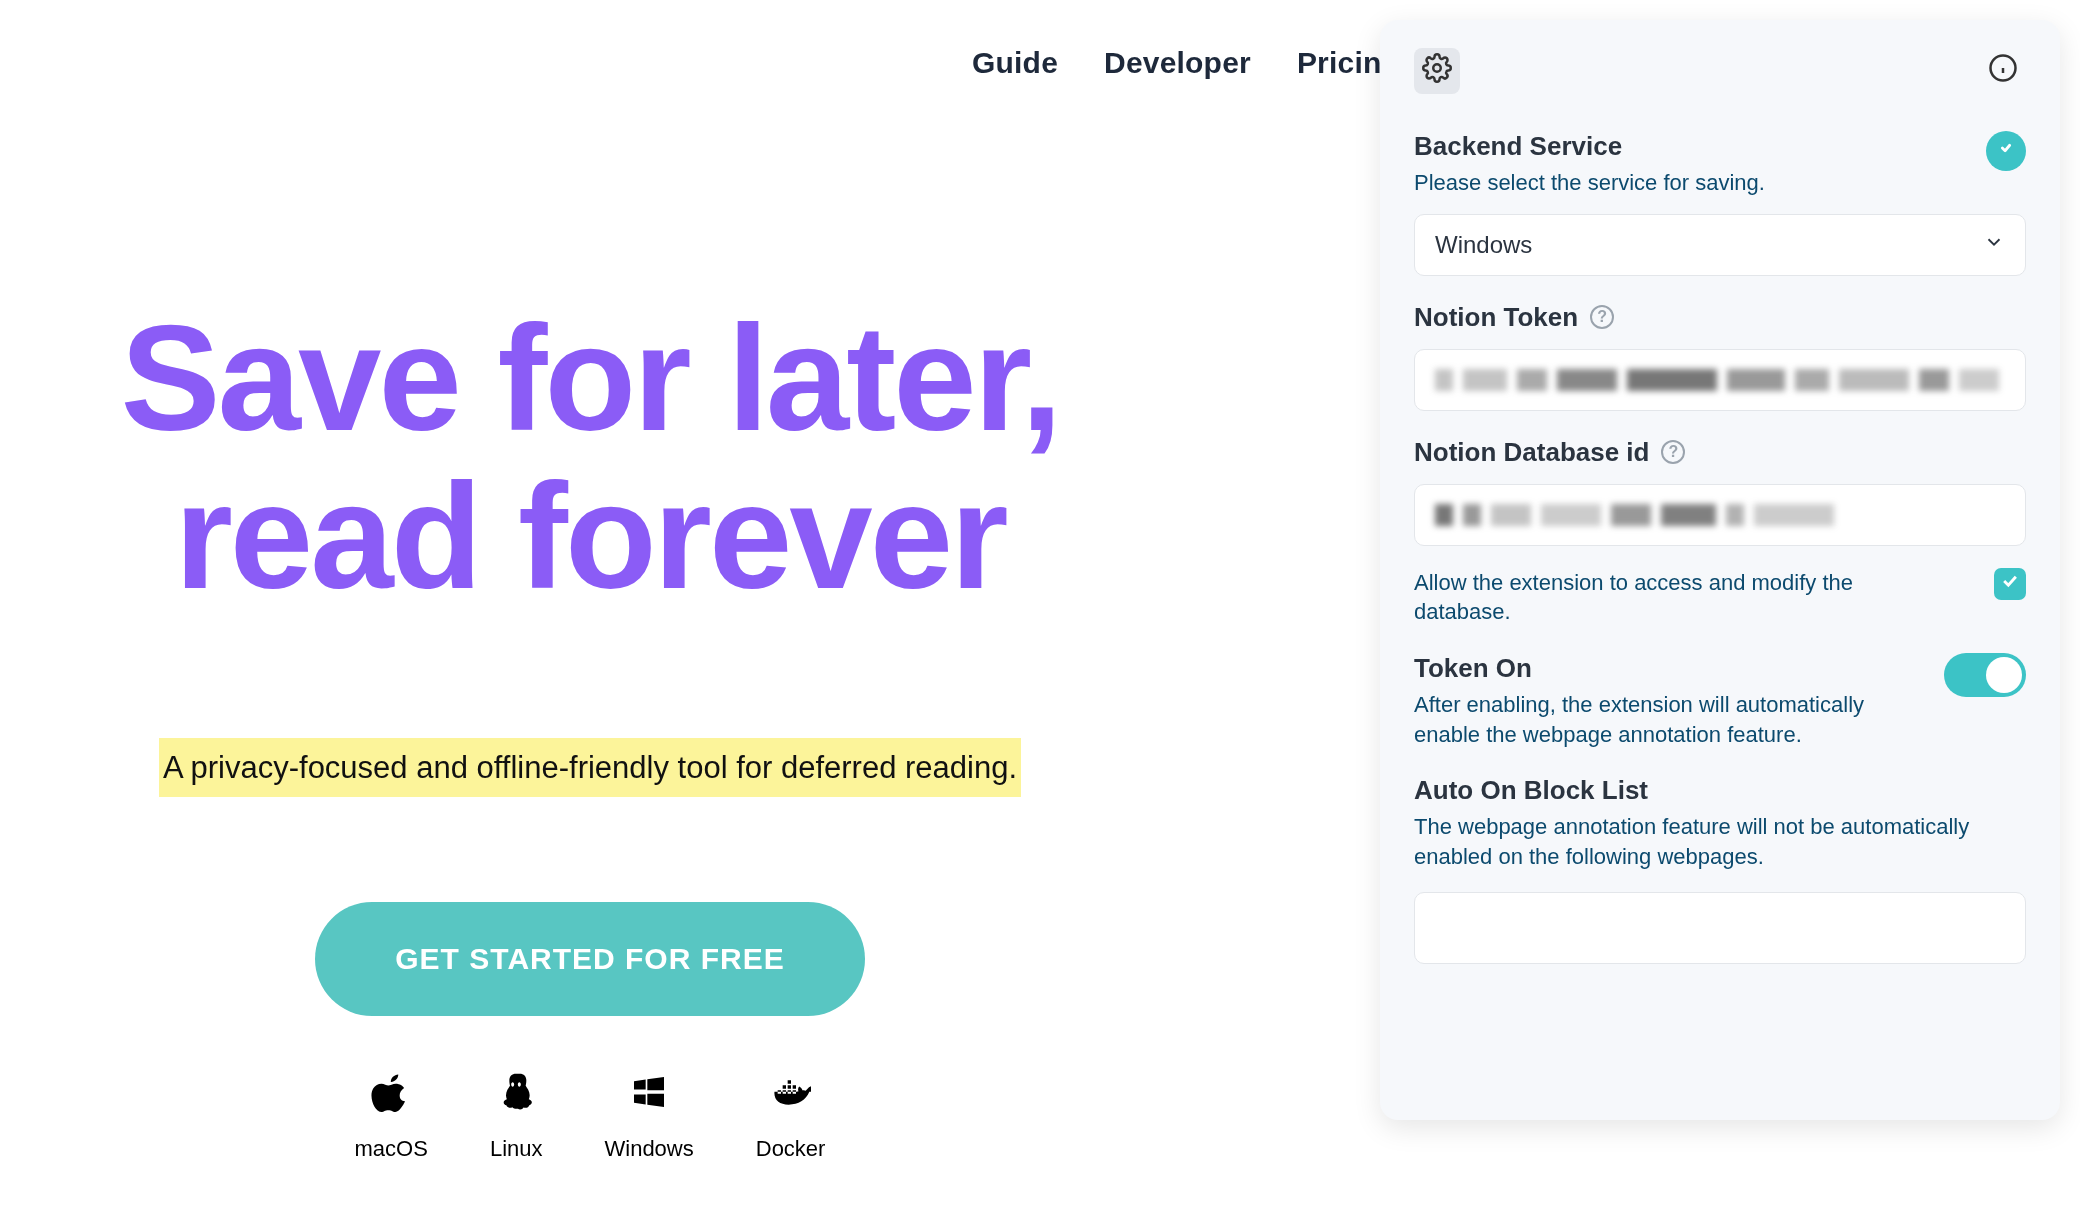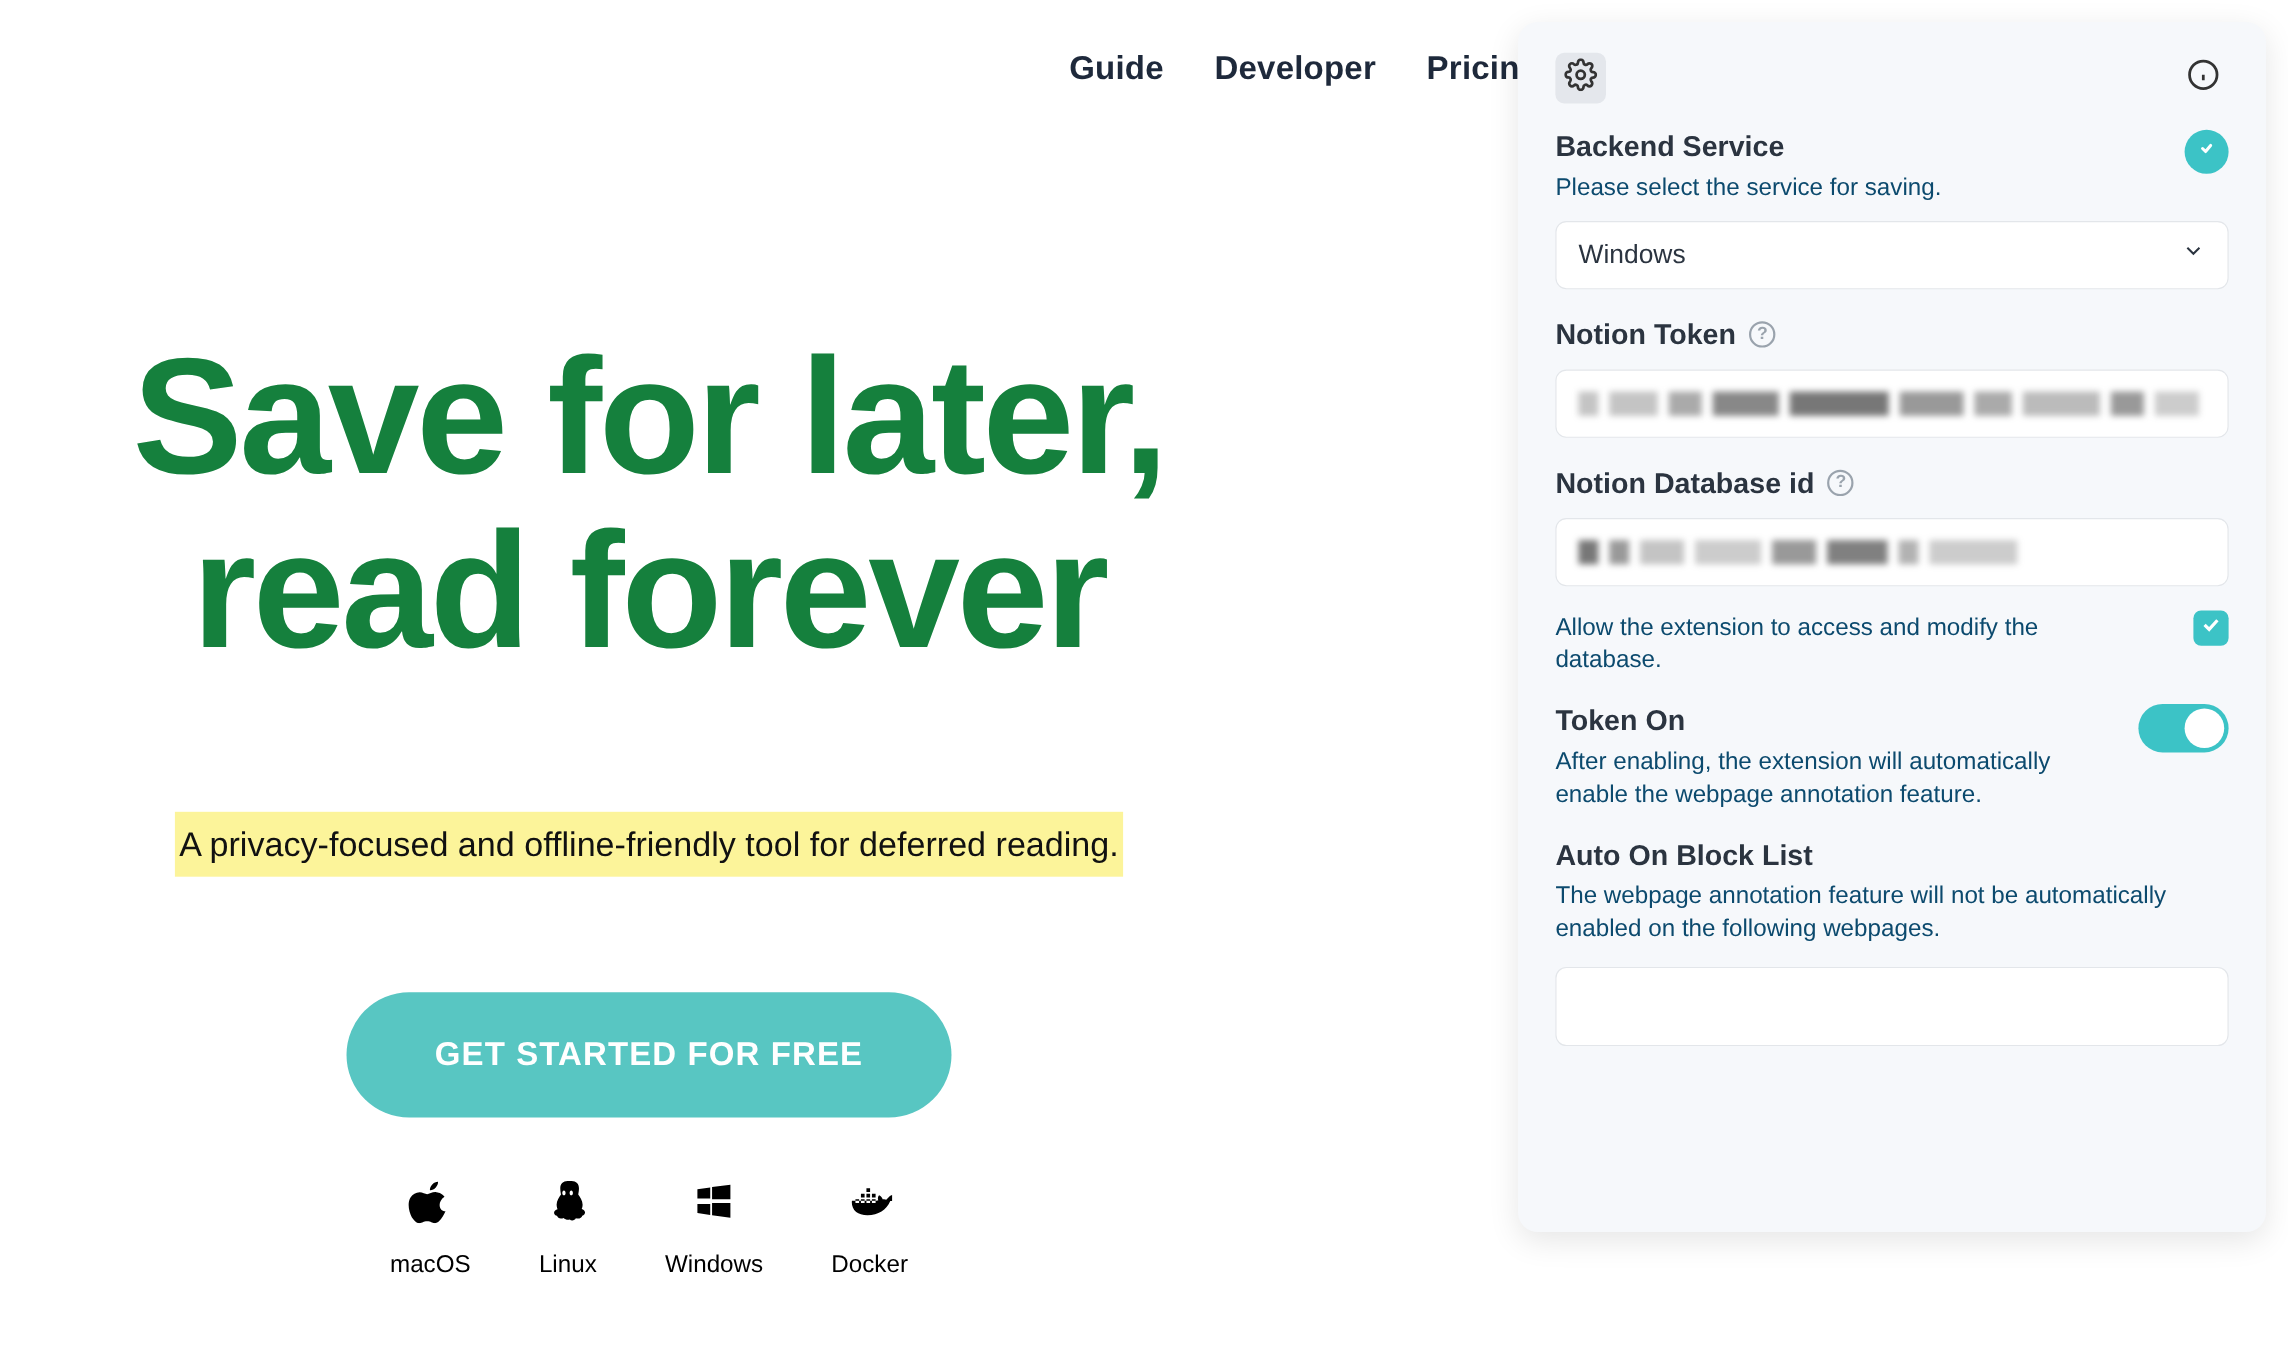--- a/index.html
+++ b/index.html
@@ -33,21 +33,21 @@
     position: absolute;
     top: 300px;
     left: 0;
     width: 1180px;
   }
   .hero h1 {
     font-size: 150px;
     line-height: 1.05;
     font-weight: 800;
     letter-spacing: -3px;
-    color: #15803d;
+    color: #8b5cf6;
     text-align: center;
   }
   .tagline-wrap {
     margin-top: 130px;
     text-align: center;
   }
   .tagline {
     display: inline;
     font-size: 31px;
     font-weight: 500;
@@ -124,21 +124,21 @@
     height: 46px;
     display: flex;
     align-items: center;
     justify-content: center;
     border-radius: 8px;
     cursor: pointer;
   }
   .icon-btn.active { background: #e4e7ec; }
   .icon-btn svg { width: 30px; height: 30px; stroke: #333; fill: none; stroke-width: 2; }
 
-  .section { margin-top: 6px; }
+  .section { margin-top: 19px; }
   .section + .section { margin-top: 26px; }
 
   .sec-header {
     display: flex;
     justify-content: space-between;
     align-items: flex-start;
     gap: 14px;
   }
   .sec-title {
     font-size: 26px;

